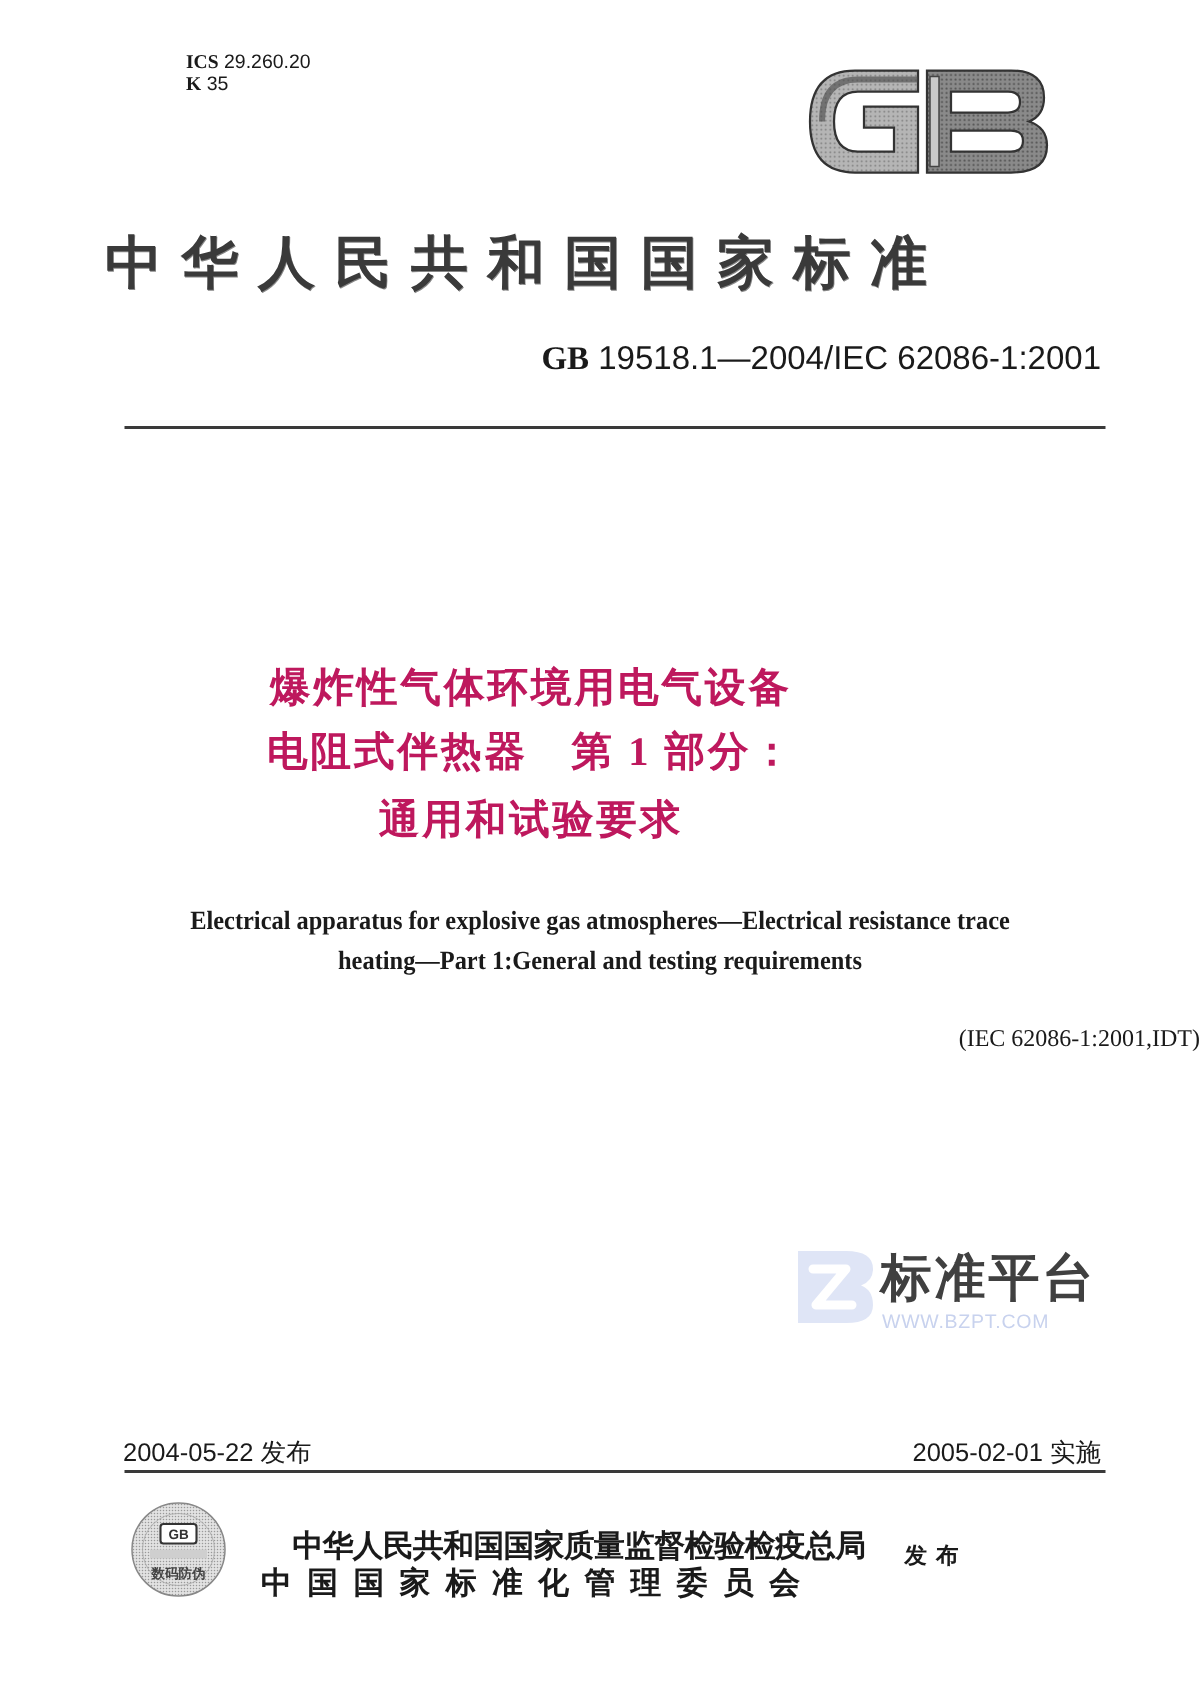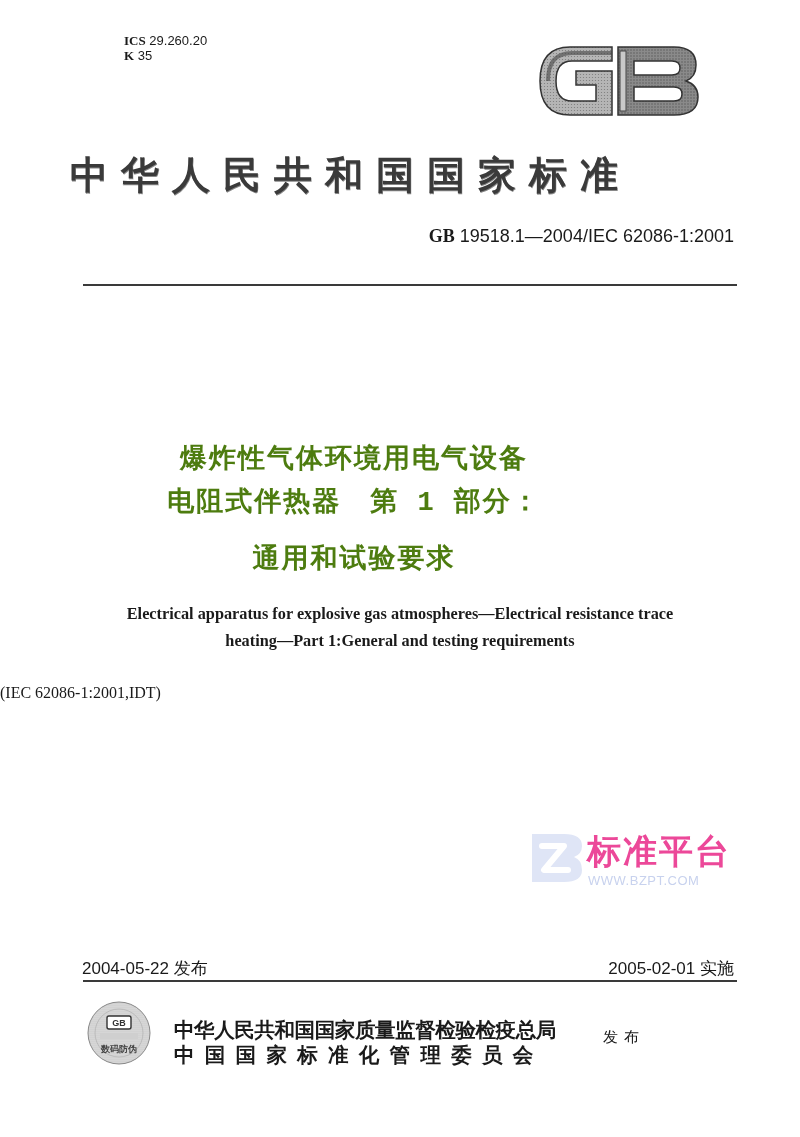--- a/index.html
+++ b/index.html
@@ -14,73 +14,73 @@
     .gb-logo { left: 534px; top: 43px; width: 170px; height: 76px; }
 
     .national-title {
       left: 70px; top: 150px; width: 680px;
       font-family: "DejaVu Serif", serif; font-size: 38px; font-weight: bold;
       letter-spacing: 13px; color: #3a3a3a; white-space: nowrap;
       text-shadow: 0.5px 0.5px 0 #888;
     }
 
     .std-number {
-      right: 66px; top: 226px; font-size: 18px; white-space: nowrap;
+      right: 66px; top: 226px; font-size: 22px; white-space: nowrap;
       font-family: "Liberation Sans Narrow", "Liberation Sans", sans-serif;
       margin-left: 32px;
     }
     .std-number .gb { font-family: "Liberation Serif", serif; font-weight: bold; }
 
     .rule-top { left: 83px; top: 284px; width: 654px; height: 2px; background: #3a3a3a; }
 
     .cn-title {
       left: 0; width: 708px; text-align: center;
-      font-family: Liberation Mono, monospace; font-size: 27px; font-weight: bold;
-      color: #4d7c0f; letter-spacing: 2px; white-space: nowrap;
+      font-family: Liberation Serif, serif; font-size: 27px; font-weight: bold;
+      color: #be185d; letter-spacing: 2px; white-space: nowrap;
     }
     .cn-t1 { top: 440px; }
     .cn-t2 { top: 483px; }
-    .cn-t3 { top: 540px; }
+    .cn-t3 { top: 528px; }
 
     .en-title {
       left: 0; width: 800px; text-align: center;
       font-family: "Liberation Serif", serif; font-weight: bold; font-size: 17.5px;
       color: #1a1a1a; white-space: nowrap; transform: scaleX(0.93);
     }
     .en-t1 { top: 603px; }
     .en-t2 { top: 630px; }
 
     .idt {
-      left: 0; width: 800px; text-align: left; top: 684px;
+      left: 0; width: 800px; text-align: right; top: 684px;
       font-family: "Liberation Serif", serif; font-size: 16px; white-space: nowrap;
     }
     .wm-text-cn {
       left: 587px; top: 829px; font-family: Liberation Sans, sans-serif; font-weight: bold;
-      font-size: 34px; color: #ec4899; letter-spacing: 2px; white-space: nowrap;
+      font-size: 34px; color: #404040; letter-spacing: 2px; white-space: nowrap;
     }
     .wm-text-url {
       left: 588px; top: 873px; font-family: Liberation Sans, sans-serif;
       font-size: 13px; color: #c8d2ee; letter-spacing: 0.5px; white-space: nowrap;
     }
 
     .date-issue { left: 82px; top: 957px; font-size: 17px; white-space: nowrap; }
     .date-impl { right: 66px; top: 957px; font-size: 17px; white-space: nowrap; margin-left: 40px; }
     .rule-bottom { left: 83px; top: 980px; width: 654px; height: 2px; background: #3a3a3a; }
 
     .seal { left: 86px; top: 1000px; width: 66px; height: 66px; }
 
     .issuer {
       left: 174px; font-family: "DejaVu Sans", sans-serif; font-weight: bold;
       font-size: 20.5px; color: #1a1a1a; white-space: nowrap;
     }
-    .issuer-1 { top: 1016px; letter-spacing: -0.4px; }
+    .issuer-1 { top: 1016px; letter-spacing: -0.4px; margin-left: 21px; }
     .issuer-2 { top: 1041px; letter-spacing: 10.3px; }
     .issue-label {
       left: 603px; top: 1028px; font-family: "DejaVu Sans", sans-serif;
-      font-size: 15px; font-weight: normal; letter-spacing: 6px; white-space: nowrap;
+      font-size: 15px; font-weight: bold; letter-spacing: 6px; white-space: nowrap;
     }
   </style>
 </head>
 <body>
 
 <div class="abs ics">
   <div>
     <span class="bold">ICS</span>
     <span>29.260.20</span>
   </div>

